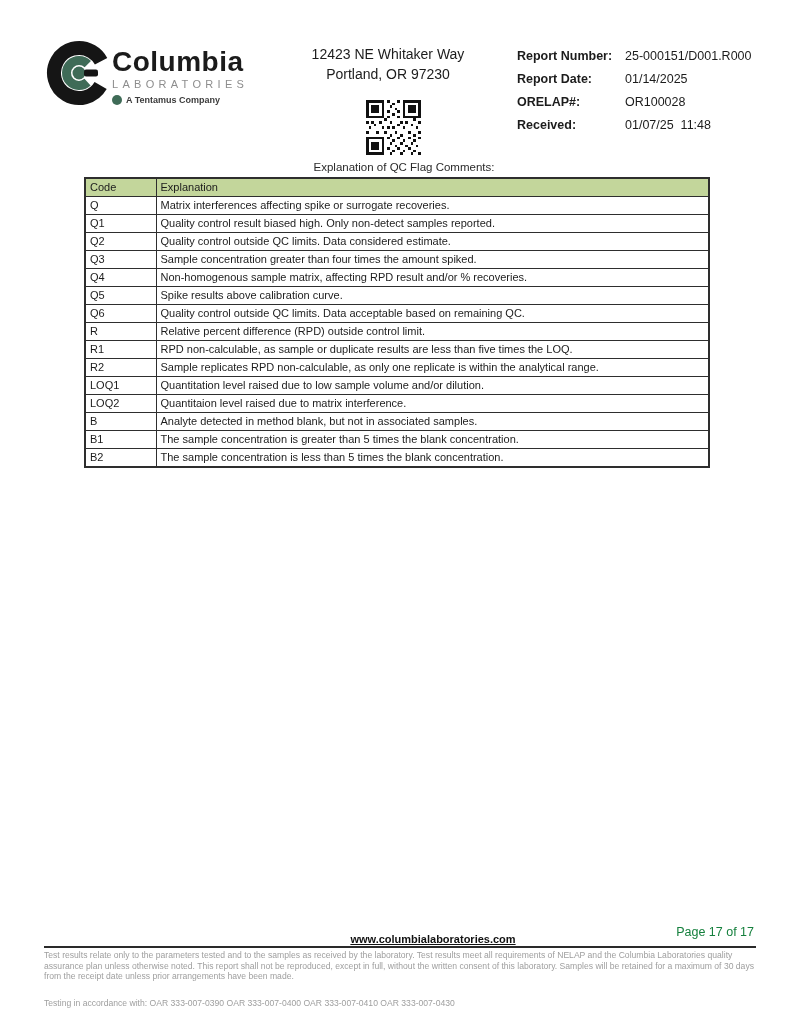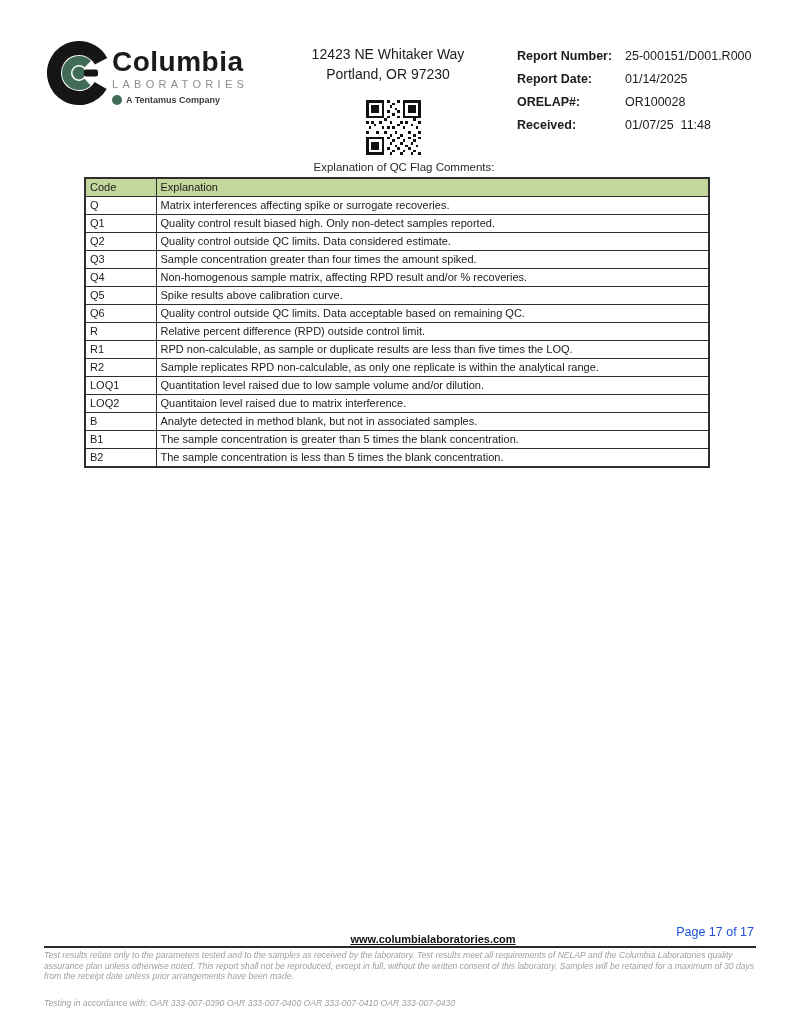--- a/index.html
+++ b/index.html
@@ -31,27 +31,27 @@
             font-size:11.5px;color:#2a2a2a;}
   table.qc{position:absolute;left:84px;top:177px;width:626px;
            border-collapse:collapse;border:2px solid #2e2e2e;table-layout:fixed;}
   table.qc th,table.qc td{border:1px solid #2e2e2e;font-size:11px;line-height:13px;
            padding:1px 4px;text-align:left;font-weight:normal;height:15px;
            overflow:hidden;white-space:nowrap;}
   table.qc th{background:#c3d69b;}
   .col-code{width:71px;}
 
   
-  .page-label{position:absolute;top:925px;right:46px;font-size:12.5px;color:#1d4ed8;}
+  .page-label{position:absolute;top:925px;right:46px;font-size:12.5px;color:#15803d;}
   .website{position:absolute;top:933px;left:0;width:800px;text-align:center;
            font-size:11px;font-weight:bold;text-decoration:underline;color:#111;padding-left:33px;}
   .footer-rule{position:absolute;top:946px;left:44px;width:712px;height:0;
            border-top:2px solid #2a2a2a;}
   .disclaimer{position:absolute;top:950px;left:44px;width:714px;
-           font-size:8.6px;line-height:10.6px;color:#9e9e9e;font-style:italic;}
+           font-size:8.6px;line-height:10.6px;color:#9e9e9e;}
   .accordance{margin-top:16px;}
 </style>
 </head>
 <body>
 
 <div class="logo-block">
   <svg class="logo-mark" viewBox="0 0 66 66">
     <circle cx="33" cy="33" r="25" fill="none" stroke="#151515" stroke-width="14" stroke-dasharray="131 26.2" transform="rotate(30 33 33)"></circle>
     <circle cx="33" cy="33" r="12.5" fill="none" stroke="#3f6b57" stroke-width="9" stroke-dasharray="58 20.5" transform="rotate(47 33 33)"></circle>
     <circle cx="33" cy="33" r="6.5" fill="#3f6b57"></circle>

